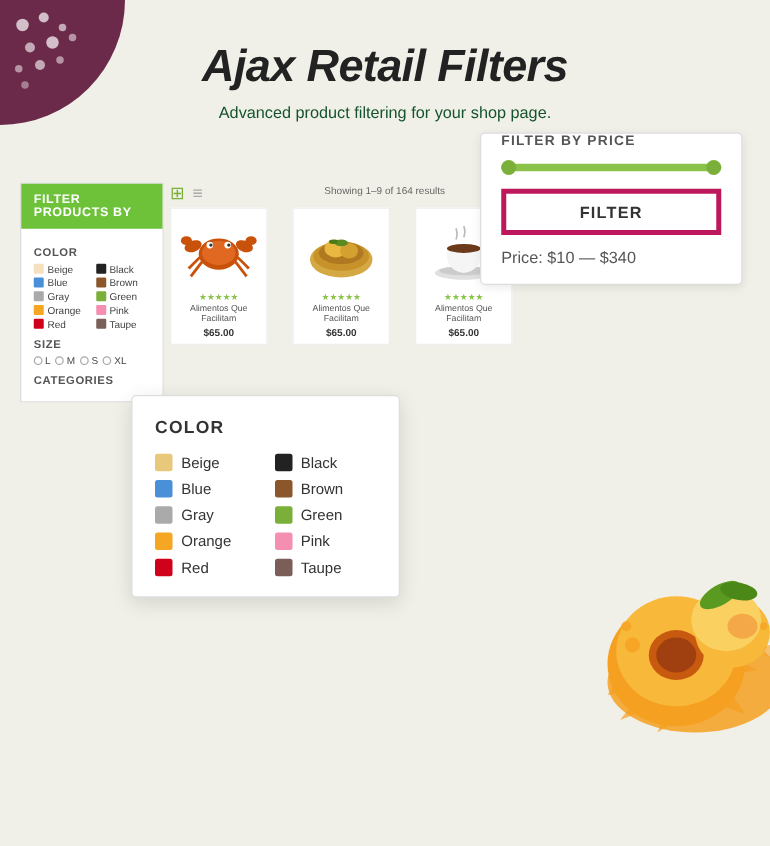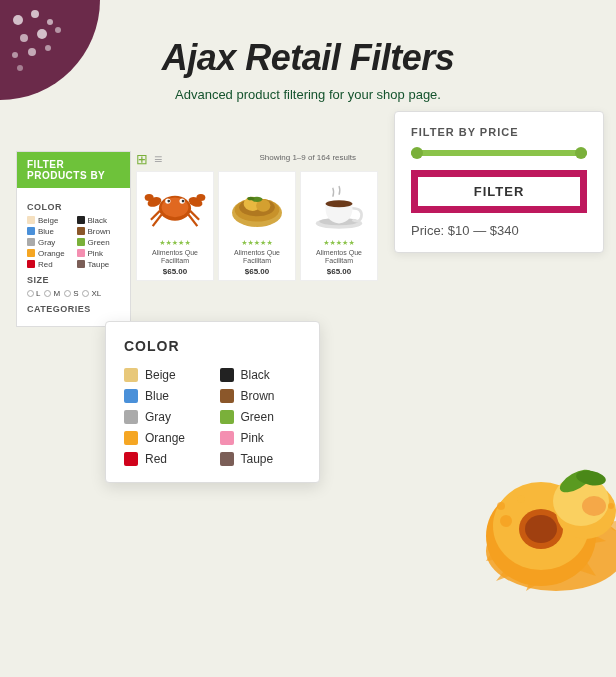--- a/index.html
+++ b/index.html
@@ -18,23 +18,22 @@
       top: 0; left: 0;
       width: 100px; height: 100px;
       background-color: #6b2a4a;
       border-radius: 0 0 100% 0;
       overflow: hidden;
     }
 
     
     .page-header {
       text-align: center;
-      padding-top: 16px;
+      padding-top: 32px;
       padding-bottom: 16px;
-      margin-top: 21px;
     }
     .page-title {
       font-size: 36px;
       font-weight: 900;
       color: #222;
       font-style: italic;
       letter-spacing: -0.5px;
     }
     .page-subtitle {
       font-size: 13px;
@@ -47,26 +46,26 @@
     .main-area {
       position: relative;
       width: 100%;
       padding: 0 16px;
     }
 
     
     .price-filter-card {
       position: absolute;
       top: -10px;
-      right: 12px;
+      right: 22px;
       width: 210px;
       background: #fff;
       border: 1px solid #ddd;
       border-radius: 4px;
-      padding: 14px 16px 14px 16px;
+      padding: 0 16px 14px 16px;
       z-index: 10;
       box-shadow: 0 2px 8px rgba(0,0,0,0.08);
     }
     .price-filter-title {
       font-size: 11px;
       font-weight: 700;
       color: #555;
       letter-spacing: 1px;
       text-transform: uppercase;
       margin-bottom: 12px;
@@ -84,21 +83,21 @@
       width: 12px; height: 12px;
       background: #7ab03a;
       border-radius: 50%;
       top: -3px;
     }
     .price-slider-handle.left { left: 0; }
     .price-slider-handle.right { right: 0; }
     .filter-btn {
       width: 100%;
       background: #fff;
-      border: 7px solid #be185d;
+      border: 4px solid #be185d;
       padding: 7px 0;
       font-size: 13px;
       font-weight: 700;
       letter-spacing: 1px;
       color: #333;
       cursor: pointer;
       text-align: center;
       margin-bottom: 10px;
     }
     .price-range {
@@ -210,21 +209,21 @@
       cursor: pointer;
     }
     .showing-text {
       font-size: 8px;
       color: #666;
       margin-left: auto;
     }
     .product-grid {
       display: grid;
       grid-template-columns: repeat(3, 1fr);
-      gap: 4px;
+      gap: 20px;
     }
     .product-card {
       background: #fff;
       border: 1px solid #eee;
       padding: 4px;
       text-align: center;
     }
     .product-img {
       width: 100%;
       height: 60px;

